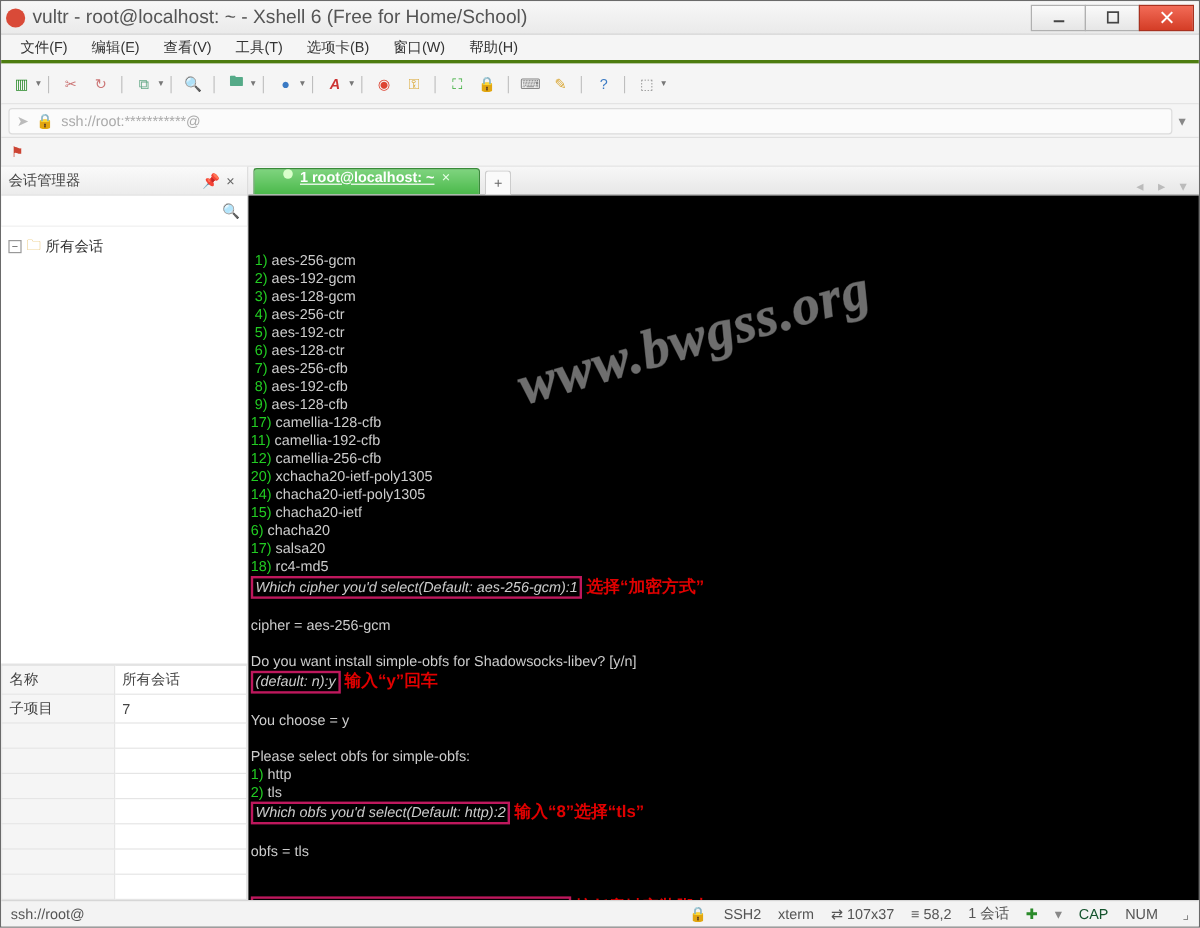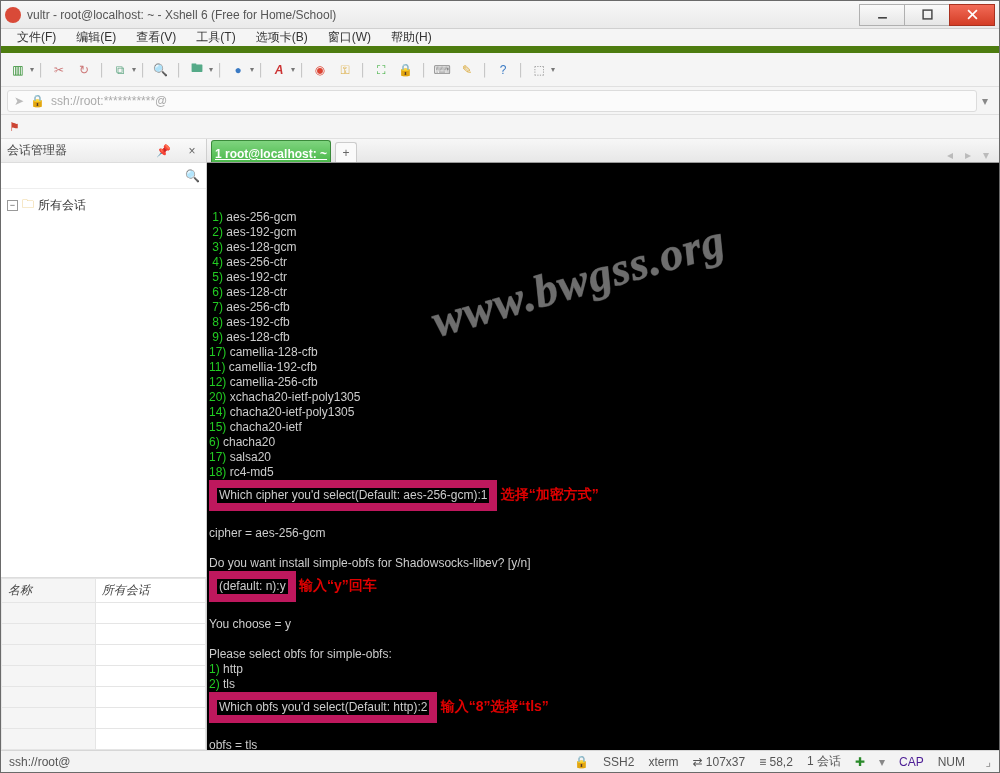--- a/index.html
+++ b/index.html
@@ -1,65 +1,65 @@
 <!DOCTYPE html>
 <html><head>
 <meta charset="utf-8">
 <style>
   * { margin: 0; padding: 0; box-sizing: border-box; font-family: "Segoe UI", Tahoma, sans-serif; font-size: 12px; }
   html, body { width: 1000px; height: 773px; overflow: hidden; }
   .window { width: 1000px; height: 773px; display: flex; flex-direction: column; border: 1px solid #6a6a6a; background: #f0f0f0; }
   
   .titlebar { height: 28px; background: linear-gradient(#f7f7f7,#eaeaea); display:flex; align-items:center; padding:0 4px; border-bottom:1px solid #d0d0d0;}
   .titlebar .icon { width:16px;height:16px;border-radius:50%;background:#d94a38;margin-right:6px;}
-  .titlebar .title { flex:1; color:#555; font-size:12px;}
+  .titlebar .title { flex:1; color:#555; font-size:16px;}
   .winbtns { display:flex; gap:0; }
   .winbtn { width:46px;height:22px;display:flex;align-items:center;justify-content:center;border:1px solid #b0b0b0;background:linear-gradient(#fafafa,#e6e6e6);margin-left:-1px;}
   .winbtn.close{ background:linear-gradient(#f26b57,#d43d26); color:#fff; border-color:#a8311f;}
   .winbtn svg{width:11px;height:11px;}
   
-  .menubar { height:24px; background:#f5f5f5; display:flex; align-items:center; padding:0 8px; gap:4px; border-bottom:7px solid #4d7c0f;}
+  .menubar { height:24px; background:#f5f5f5; display:flex; align-items:center; padding:0 8px; gap:4px; border-bottom:3px solid #4d7c0f;}
   .menubar span{ padding:2px 8px; color:#333;}
   
   .toolbar { height:34px; background:#f5f5f5; display:flex; align-items:center; padding:0 6px; gap:3px; border-bottom:1px solid #e0e0e0;}
   .tbtn{ width:22px;height:22px;display:flex;align-items:center;justify-content:center;border-radius:2px;}
   .tbtn.sep{width:8px;color:#bbb;}
   .tdd{font-size:8px;color:#777;margin-left:-2px;}
   
   .addrbar{ height:28px; background:#f5f5f5; display:flex; align-items:center; padding:0 6px; border-bottom:1px solid #e0e0e0;}
   .addrinput{ flex:1;height:22px;border:1px solid #dcdcdc;border-radius:3px;background:#fbfbfb;display:flex;align-items:center;padding:0 6px;color:#aaa;gap:6px;}
   .bookmark{height:24px;background:#f5f5f5;display:flex;align-items:center;padding:0 8px;color:#999;border-bottom:1px solid #e0e0e0;gap:6px;}
   .bookmark .flag{color:#c43;}
   
   .body{flex:1;display:flex;min-height:0;}
   .sidebar{width:206px;border-right:1px solid #cfcfcf;display:flex;flex-direction:column;background:#fff;}
-  .side-head{height:24px;background:linear-gradient(#fafafa,#ececec);border-bottom:1px solid #ddd;display:flex;align-items:center;padding:0 6px;color:#444;gap:12px;}
+  .side-head{height:24px;background:linear-gradient(#fafafa,#ececec);border-bottom:1px solid #ddd;display:flex;align-items:center;padding:0 6px;color:#444;}
   .side-head .sp{flex:1;}
   .side-head .pin,.side-head .x{width:16px;text-align:center;color:#666;}
   .side-search{height:26px;display:flex;align-items:center;justify-content:flex-end;padding:0 6px;border-bottom:1px solid #eee;color:#bbb;}
   .tree{flex:1;padding:6px;color:#333;background:#fff;}
   .tree-row{display:flex;align-items:center;gap:4px;}
   .tree-row .exp{width:11px;height:11px;border:1px solid #999;display:flex;align-items:center;justify-content:center;font-size:9px;line-height:1;color:#555;}
   .tree-row .fld{color:#e0b24a;}
   .props{border-top:1px solid #ddd;}
-  .props table{width:100%;border-collapse:collapse;font-style:italic;}
+  .props table{width:100%;border-collapse:collapse;}
   .props td{border:1px solid #e5e5e5;padding:3px 6px;color:#444;background:#fff;}
   .props td.h{background:#f5f5f5;width:46%;}
   
   .main{flex:1;display:flex;flex-direction:column;min-width:0;}
   .tabs{height:24px;background:linear-gradient(#f7f7f7,#e7e7e7);display:flex;align-items:flex-end;padding:0 4px;border-bottom:1px solid #999;}
-  .tab{height:22px;background:linear-gradient(#7fd47f,#4bb94b);border:1px solid #3a8a3a;border-bottom:none;border-radius:3px 3px 0 0;display:flex;padding:0 3px;color:#fff;gap:6px;font-weight:bold;flex-direction:column;}
+  .tab{height:22px;background:linear-gradient(#7fd47f,#4bb94b);border:1px solid #3a8a3a;border-bottom:none;border-radius:3px 3px 0 0;display:flex;padding:0 24px;color:#fff;gap:6px;font-weight:bold;}
   .tab .dot{width:8px;height:8px;border-radius:50%;background:#d9ffcb;}
   .tab .x{color:#e8ffe6;font-weight:normal;}
   .addtab{width:22px;height:20px;border:1px solid #ccc;border-bottom:none;border-radius:3px 3px 0 0;background:#fafafa;display:flex;align-items:center;justify-content:center;margin-left:4px;color:#666;}
   .tabsp{flex:1;}
   .tabnav{color:#bbb;padding:0 6px;}
   .term{flex:1;background:#000;color:#ccc;font-family:"Consolas","Courier New",monospace;font-size:13px;line-height:15px;padding:2px 2px;overflow:hidden;position:relative;white-space:pre;}
   .term .g{color:#22cc22;}
-  .term .box{border:8px solid #be185d;display:inline-block;padding:0 2px;}
+  .term .box{border:2px solid #be185d;display:inline-block;padding:0 2px;font-style:italic;}
   .term .ann{color:#e00000;font-family:"SimSun","Segoe UI",sans-serif;font-size:14px;font-weight:bold;}
   .watermark{position:absolute;left:220px;top:110px;font-size:46px;font-family:Georgia,serif;font-style:italic;font-weight:bold;color:rgba(200,200,200,0.55);transform:rotate(-16deg);pointer-events:none;letter-spacing:1px;-webkit-text-stroke:1px rgba(120,120,120,.6);}
   
   .status{height:22px;background:#f3f3f3;border-top:1px solid #d6d6d6;display:flex;align-items:center;padding:0 8px;color:#555;gap:14px;}
   .status .sp{flex:1;}
   .status .lock{color:#d9a52f;}
 </style>
 </head>
 <body>
 
@@ -165,20 +165,24 @@
           <span class="fld">🗀</span>
           <span>所有会话</span>
         </div>
       </div>
       <div class="props">
         <table>
           <tbody>
               <tr>
                 <td class="h">名称</td>
                 <td>所有会话</td>
+              </tr>
+          <tr>
+                <td class="h">子项目</td>
+                <td>7</td>
               </tr>
           <tr>
                 <td class="h">&nbsp;</td>
                 <td>&nbsp;</td>
               </tr>
           <tr>
                 <td class="h">&nbsp;</td>
                 <td>&nbsp;</td>
               </tr>
           <tr>
@@ -266,18 +270,18 @@
     <span>ssh://root@</span>
     <span class="sp"></span>
     <span class="lock">🔒</span>
     <span>SSH2</span>
     <span>xterm</span>
     <span>⇄ <span>107x37</span></span>
     <span>≡ <span>58,2</span></span>
     <span>1 会话</span>
     <span style="color:#2a8a2a">✚</span>
       <span style="color:#888">▾</span>
-    <span style="color:#4c1d95">CAP</span>
+    <span style="color:#14532d">CAP</span>
     <span>NUM</span>
     <span style="width:12px;text-align:right;color:#888">⌟</span>
   </div>
 
 </div>
 
 </body></html>

